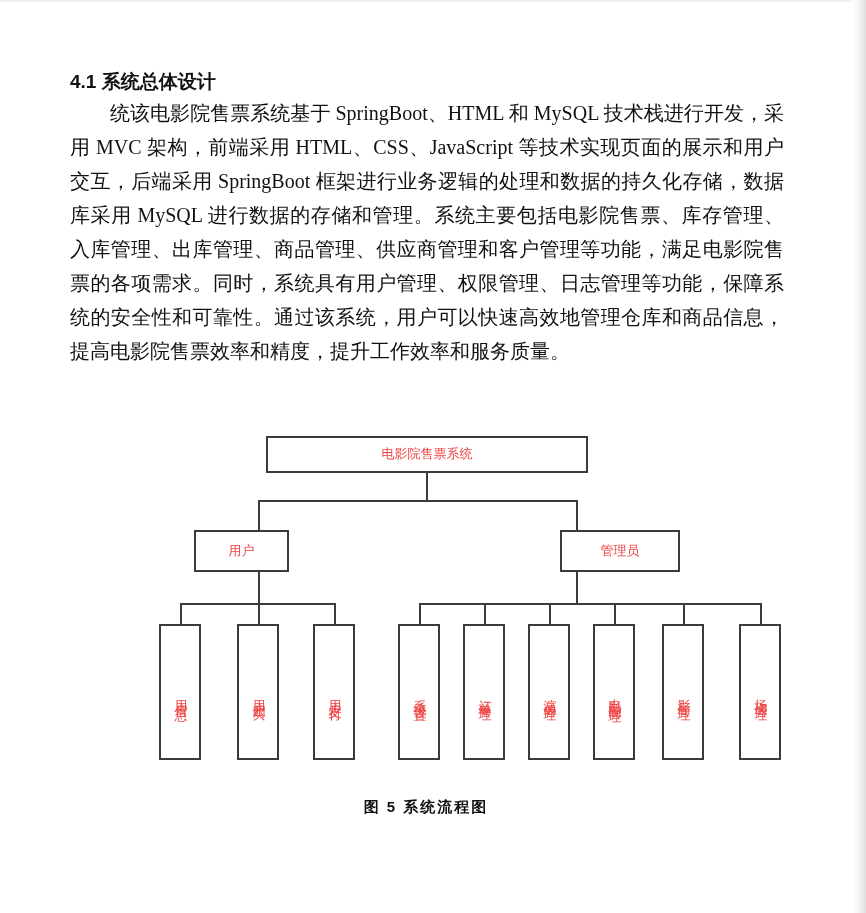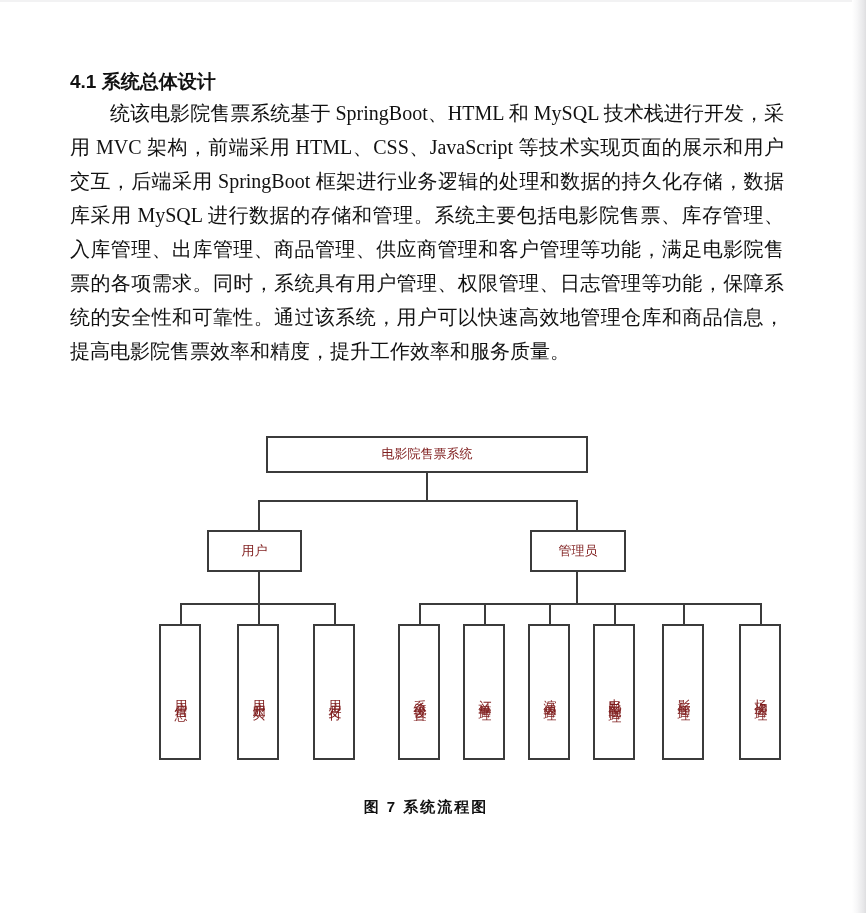--- a/index.html
+++ b/index.html
@@ -109,21 +109,21 @@
   .node {
     position: absolute;
     box-sizing: border-box;
     border: 2px solid #3b3b3b;
     background: #ffffff;
     display: flex;
     align-items: center;
     justify-content: center;
     font-family: Liberation Sans, sans-serif;
     font-size: 13px;
-    color: #7f1d1d;
+    color: #ef4444;
     line-height: 1.15;
   }
   .node.root   { font-size: 13px; }
   .node.level2 { font-size: 13px; }
   .node.leaf {
     font-size: 13px;
     writing-mode: vertical-rl;
     text-orientation: upright;
     letter-spacing: 3px;
     padding-top: 6px;
@@ -176,23 +176,23 @@
 
         <div class="node root" style="left:266px; top:36px; width:322px; height:37px;">电影院售票系统</div>
 
         <div class="connector v" style="left:426px; top:73px; height:28px;"></div>
 
         <div class="connector h" style="left:258px; top:100px; width:320px;"></div>
 
         <div class="connector v" style="left:258px; top:100px; height:31px;"></div>
         <div class="connector v" style="left:576px; top:100px; height:31px;"></div>
 
-        <div class="node level2" style="left:207px; top:130px; width:95px; height:42px;">用户</div>
-
-        <div class="node level2" style="left:530px; top:130px; width:96px; height:42px;">管理员</div>
+        <div class="node level2" style="left:194px; top:130px; width:95px; height:42px;">用户</div>
+
+        <div class="node level2" style="left:560px; top:130px; width:120px; height:42px;">管理员</div>
 
         <div class="connector v" style="left:258px; top:172px; height:32px;"></div>
 
         <div class="connector h" style="left:180px; top:203px; width:156px;"></div>
         <div class="connector v" style="left:180px; top:203px; height:22px;"></div>
         <div class="connector v" style="left:258px; top:203px; height:22px;"></div>
         <div class="connector v" style="left:334px; top:203px; height:22px;"></div>
 
         <div class="connector v" style="left:576px; top:172px; height:32px;"></div>
 
@@ -228,18 +228,18 @@
         </div>
         <div class="node leaf" style="left:662px; top:224px; width:42px; height:136px;">
           <span class="leaf-label">影厅管理</span>
         </div>
         <div class="node leaf" style="left:739px; top:224px; width:42px; height:136px;">
           <span class="leaf-label">场次管理</span>
         </div>
 
       </div>
 
-      <div id="figure-caption">图 7  系统流程图</div>
+      <div id="figure-caption">图 5  系统流程图</div>
     </div>
 
 
   </div>
 </div>
 
 </body></html>

